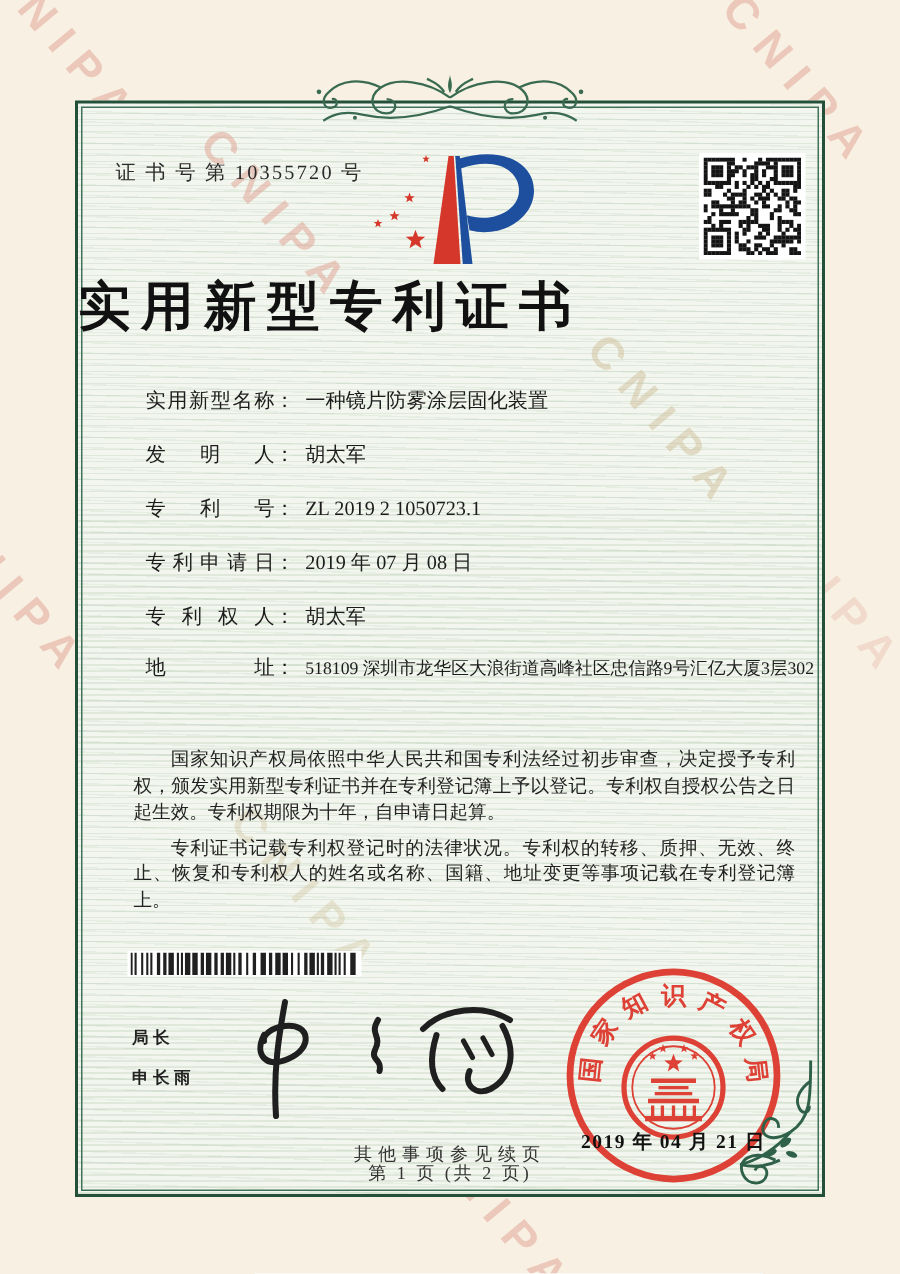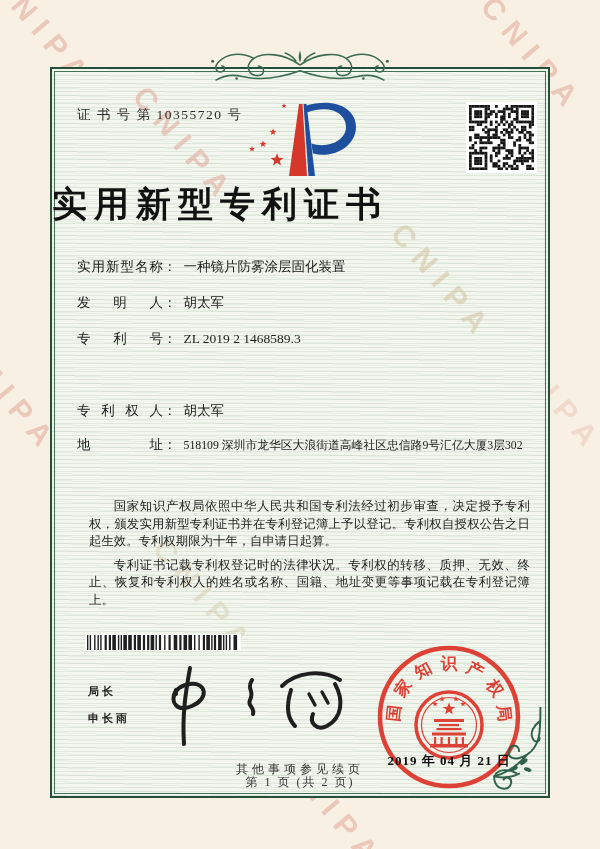--- a/index.html
+++ b/index.html
@@ -23,21 +23,21 @@
   .cert .wm{z-index:0;}
   .cert > *{z-index:1;}
 
   .cert-no{position:absolute;left:25px;top:37px;font-size:13.5px;letter-spacing:1.5px;color:#2a2a2a;}
   .logo{position:absolute;left:196px;top:27px;width:112px;height:90px;}
   .qr{position:absolute;left:414px;top:33px;background:#fff;padding:3px;line-height:0;}
   .title{position:absolute;left:0;top:112px;width:100%;text-align:left;
          font-size:35px;font-weight:bold;letter-spacing:7px;color:#111;}
 
   .frow{position:absolute;left:25px;font-size:13.5px;white-space:nowrap;}
-  .flabel{display:inline-block;width:86px;text-align:justify;text-align-last:justify;vertical-align:top;}
+  .flabel{display:inline-block;width:86px;text-align:justify;text-align-last:justify;vertical-align:top;margin-left:20px;}
   .fvalue{margin-left:7px;}
   .addr .fvalue{font-size:11.8px;letter-spacing:0;}
   .pairs{position:absolute;left:25px;top:401px;width:452px;font-size:13.5px;white-space:nowrap;}
   .pair2{position:absolute;left:232px;top:0;}
 
   .paras{position:absolute;left:25px;top:429px;width:453px;font-size:12.4px;line-height:17.6px;
          text-align:justify;color:#222;}
   .paras p{margin:0 0 6px 12px;text-indent:2em;}
 
   .barcode{position:absolute;left:33px;top:565px;background:#fff;padding:1px 2px;line-height:0;}
@@ -408,21 +408,24 @@
 
     <div class="title">实用新型专利证书</div>
 
     <div class="frow" style="top:189px">
       <span class="flabel">实用新型名称</span><span>：</span><span class="fvalue">一种镜片防雾涂层固化装置</span>
     </div>
     <div class="frow" style="top:225px">
       <span class="flabel">发明人</span><span>：</span><span class="fvalue">胡太军</span>
     </div>
     <div class="frow" style="top:261px">
-      <span class="flabel">专利号</span><span>：</span><span class="fvalue">ZL 2019 2 1468589.3</span>
+      <span class="flabel">专利号</span><span>：</span><span class="fvalue">ZL 2019 2 1050723.1</span>
+    </div>
+    <div class="frow" style="top:297px">
+      <span class="flabel">专利申请日</span><span>：</span><span class="fvalue">2019 年 07 月 08 日</span>
     </div>
     <div class="frow" style="top:333px">
       <span class="flabel">专利权人</span><span>：</span><span class="fvalue">胡太军</span>
     </div>
     <div class="frow addr" style="top:367px">
       <span class="flabel">地址</span><span>：</span><span class="fvalue">518109 深圳市龙华区大浪街道高峰社区忠信路9号汇亿大厦3层302</span>
     </div>
 
 
     <div class="paras">

